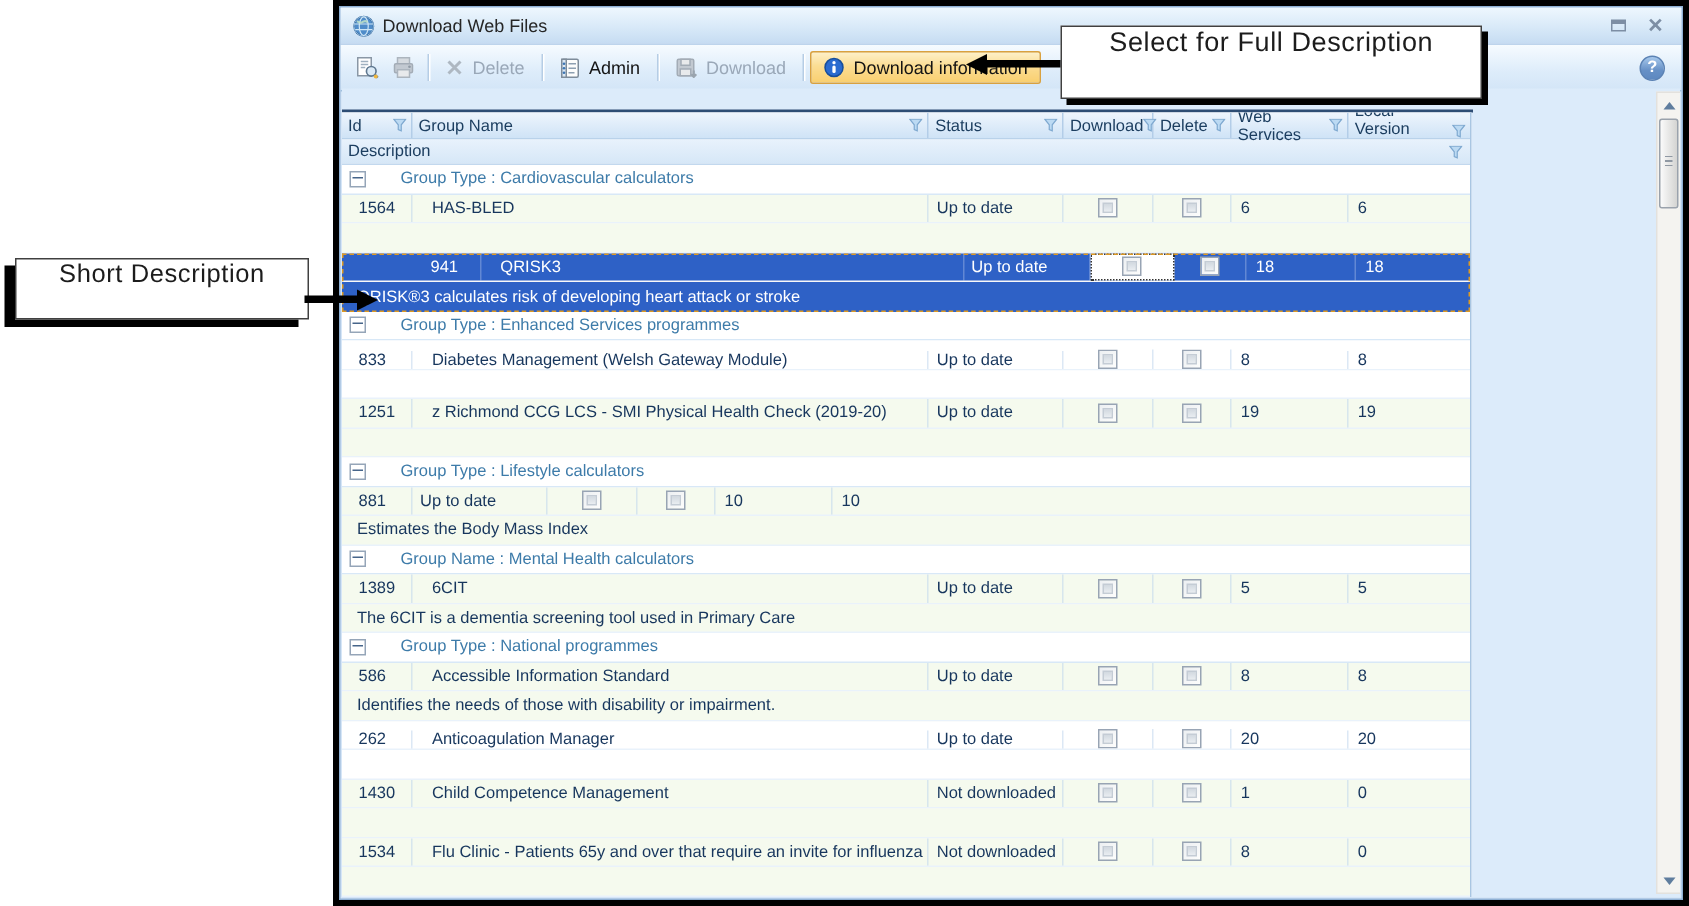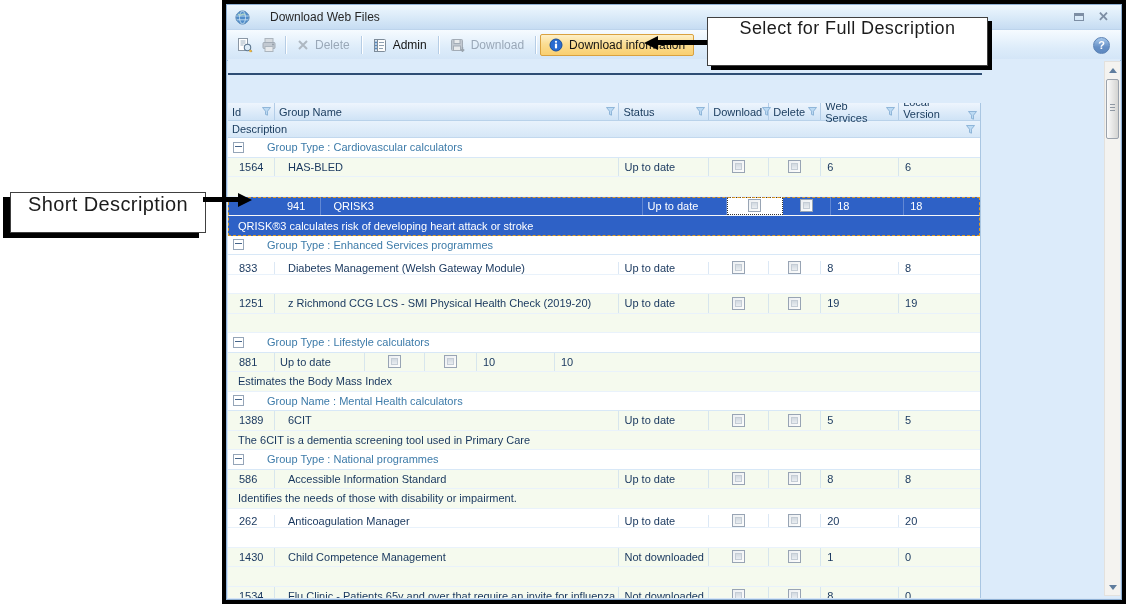--- a/index.html
+++ b/index.html
@@ -8,21 +8,21 @@
 
   
   .frame{position:absolute;left:222px;top:0;width:904px;height:604px;background:#000;
          padding:4px;box-sizing:border-box;}
   .win{position:relative;width:100%;height:100%;background:#d6e6f7;border:1px solid #8fb0d4;
        box-sizing:border-box;overflow:hidden;}
 
   
   .titlebar{height:24px;background:linear-gradient(#eef7fe,#d8e9f8 55%,#c6dcf2);
             display:flex;align-items:center;padding:0 8px;border-bottom:1px solid #bdd4ec;}
-  .title-text{font-size:12px;color:#262626;margin-left:20px;}
+  .title-text{font-size:12px;color:#262626;margin-left:5px;}
   .win-btns{margin-left:auto;display:flex;align-items:center;gap:14px;padding-right:4px;}
   .max-glyph{display:inline-block;width:10px;height:8px;border:1px solid #7d8ea4;border-top:3px solid #7d8ea4;box-sizing:border-box;}
   .close-glyph{color:#7d8ea4;font-size:13px;font-weight:bold;line-height:10px;}
 
   
   .toolbar{height:30px;background:linear-gradient(#f6fbff,#ddecfa 60%,#d3e5f7);
            display:flex;align-items:center;padding:0 6px;border-bottom:1px solid #9fbfdd;}
   .tbtn{display:flex;align-items:center;gap:6px;padding:3px 7px;font-size:12px;color:#141414;border-radius:2px;}
   .tbtn.icononly{padding:3px 4px;}
   .tbtn.disabled{color:#9aa8b8;}
@@ -31,21 +31,21 @@
                   border:1px solid #d9a13f;padding:3px 8px;}
   .help-btn{width:17px;height:17px;border-radius:50%;margin-left:auto;margin-right:5px;
             background:linear-gradient(#a6c8ec,#6690c6 60%,#5d88c0);border:1px solid #5b82b4;
             color:#fff;font-size:11px;font-weight:bold;display:flex;align-items:center;
             justify-content:center;box-sizing:border-box;}
 
   
   .client{position:absolute;left:1px;right:1px;top:54px;bottom:1px;background:#dcebfa;overflow:hidden;}
   .grid-topline{position:absolute;left:0;top:14px;width:754px;height:2px;background:#2e4d74;}
   .grid{position:absolute;left:0;top:16px;bottom:0;width:753px;background:#fff;
-        border-right:1px solid #a9c6e2;font-size:11px;color:#17365d;overflow:hidden;box-sizing:border-box;margin-top:28px;}
+        border-right:1px solid #a9c6e2;font-size:11px;color:#17365d;overflow:hidden;box-sizing:border-box;}
 
   .hrow{display:flex;height:18px;background:linear-gradient(#eef5fd,#cfe3f6);
         border-bottom:1px solid #b9d2ea;box-sizing:border-box;}
   .hcell{display:flex;align-items:center;justify-content:space-between;height:100%;
          padding:0 3px 0 4px;box-sizing:border-box;border-right:1px solid #b3cde8;color:#1c3e60;}
   .hcell:last-child{border-right:none;}
   .desc-hrow{display:flex;height:17px;background:linear-gradient(#e8f2fc,#d6e7f7);
              border-bottom:1px solid #c2d8ee;align-items:center;justify-content:space-between;
              padding:0 5px 0 4px;box-sizing:border-box;color:#1c3e60;}
 
@@ -89,21 +89,21 @@
   .tri-down{width:0;height:0;border-left:4px solid transparent;border-right:4px solid transparent;border-top:5px solid #5f7d9e;}
   .sb-thumb{position:absolute;left:1px;right:1px;top:17px;height:58px;border:1px solid #9aa2ac;border-radius:2px;
             background:linear-gradient(90deg,#fbfbfb,#e9e9e8 45%,#d4d4d2);}
   .sb-thumb::after{content:"";position:absolute;left:3px;right:3px;top:24px;height:7px;
             background:repeating-linear-gradient(#8f98a3 0 1px,transparent 1px 3px);}
 
   
   .callout{position:absolute;background:#fff;border:1px solid #404040;box-sizing:border-box;
            display:flex;align-items:flex-start;justify-content:center;color:#1c1c1c;z-index:30;letter-spacing:.4px;}
   .co-full{left:707px;top:17px;width:281px;height:49px;font-size:18px;box-shadow:4px 4px 0 #000;}
-  .co-short{left:10px;top:172px;width:196px;height:41px;font-size:20px;box-shadow:-7px 5px 0 #000;margin-top:20px;}
+  .co-short{left:10px;top:172px;width:196px;height:41px;font-size:17px;box-shadow:-7px 5px 0 #000;}
   .arrow-line{position:absolute;background:#000;height:5px;z-index:30;}
   .al-full{left:658px;top:40px;width:49px;}
   .al-short{left:203px;top:197px;width:37px;}
   .arrow-head{position:absolute;width:0;height:0;z-index:30;border-top:7px solid transparent;border-bottom:7px solid transparent;}
   .ah-full{left:644px;top:36px;border-right:14px solid #000;}
   .ah-short{left:238px;top:193px;border-left:14px solid #000;}
 
   .funnel{flex:none;}
 </style>
 </head>

